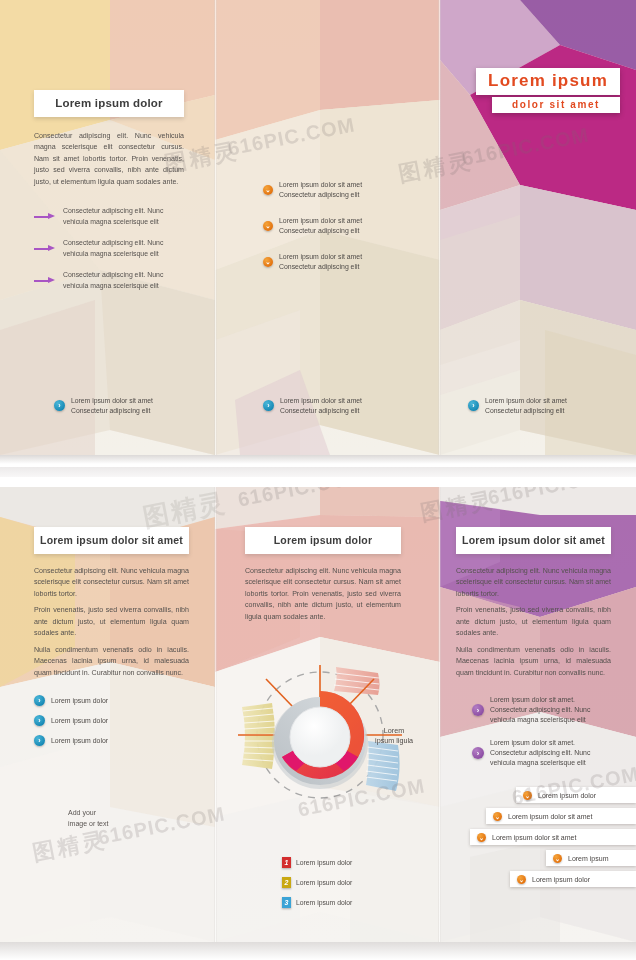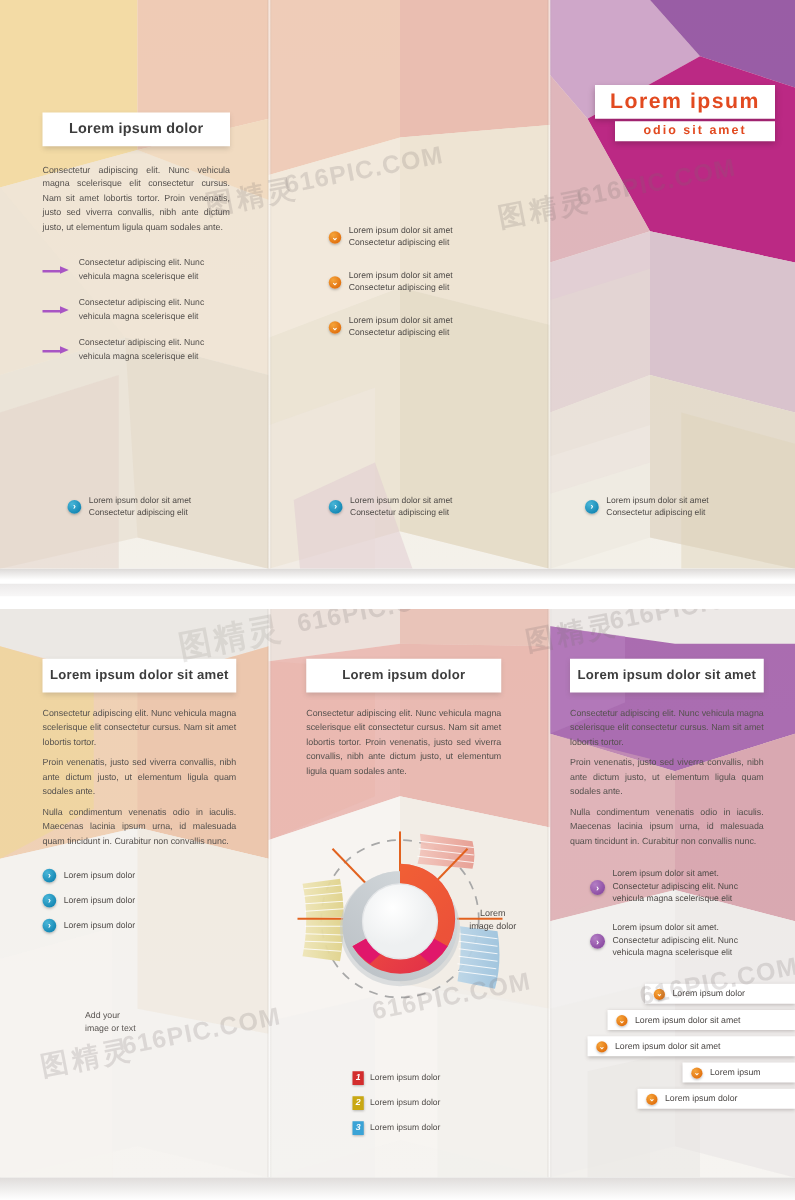--- a/index.html
+++ b/index.html
@@ -172,21 +172,21 @@
       <polygon points="545,330 636,355 636,455 545,455" fill="#ded2b8" opacity=".45"></polygon>
       <polygon points="440,395 520,370 520,455 440,455" fill="#f2efe6" opacity=".5"></polygon>
     </svg>
   </div>
 
   <div class="fold" style="left:214px"></div>
   <div class="fold" style="left:438px"></div>
 
   <div class="logo" style="right:16px; top:68px;">
     <div class="l1">Lorem ipsum</div>
-    <div class="l2">odio sit amet</div>
+    <div class="l2">dolor sit amet</div>
   </div>
 
   <div class="col" style="left:34px; top:90px; width:150px;">
     <div class="ribbon h1">Lorem ipsum dolor</div>
     <div class="para" style="margin-top:14px;">Consectetur adipiscing elit. Nunc vehicula magna scelerisque elit consectetur cursus. Nam sit amet lobortis tortor. Proin venenatis, justo sed viverra convallis, nibh ante dictum justo, ut elementum ligula quam sodales ante.</div>
 
     <div class="arrow-list">
       <div class="arrow-item">
         <span class="arrow-glyph"></span>
         <span class="arrow-text">Consectetur adipiscing elit. Nunc vehicula magna scelerisque elit</span>
@@ -417,21 +417,21 @@
 
       <path d="M54,92 A44,44 0 0,0 68,106 L80,95 A27,27 0 0,1 70,83 Z" fill="#e0176b"></path>
       <path d="M130,92 A44,44 0 0,1 116,106 L104,95 A27,27 0 0,0 114,83 Z" fill="#e0176b"></path>
 
       <circle cx="92" cy="72" r="30" fill="url(#dCore)"></circle>
       <circle cx="92" cy="72" r="30" fill="none" stroke="#e4e6e8" stroke-width="1"></circle>
     </svg>
     <div style="position:absolute; left:0; top:0; width:185px; height:140px; display:flex; align-items:center; justify-content:flex-end; pointer-events:none;">
       <div style="text-align:center; font-size:7.2px; line-height:1.45; color:#4f4b48; margin-top:2px;">
         <span>Lorem</span><br>
-        <span>image dolor</span>
+        <span>ipsum ligula</span>
       </div>
     </div>
   </div>
 
   <div class="col" style="left:282px; top:370px; width:120px;">
     <div class="num-item">
       <span class="num-badge num-1">1</span>
       <span class="num-text">Lorem ipsum dolor</span>
     </div>
     <div class="num-item">

